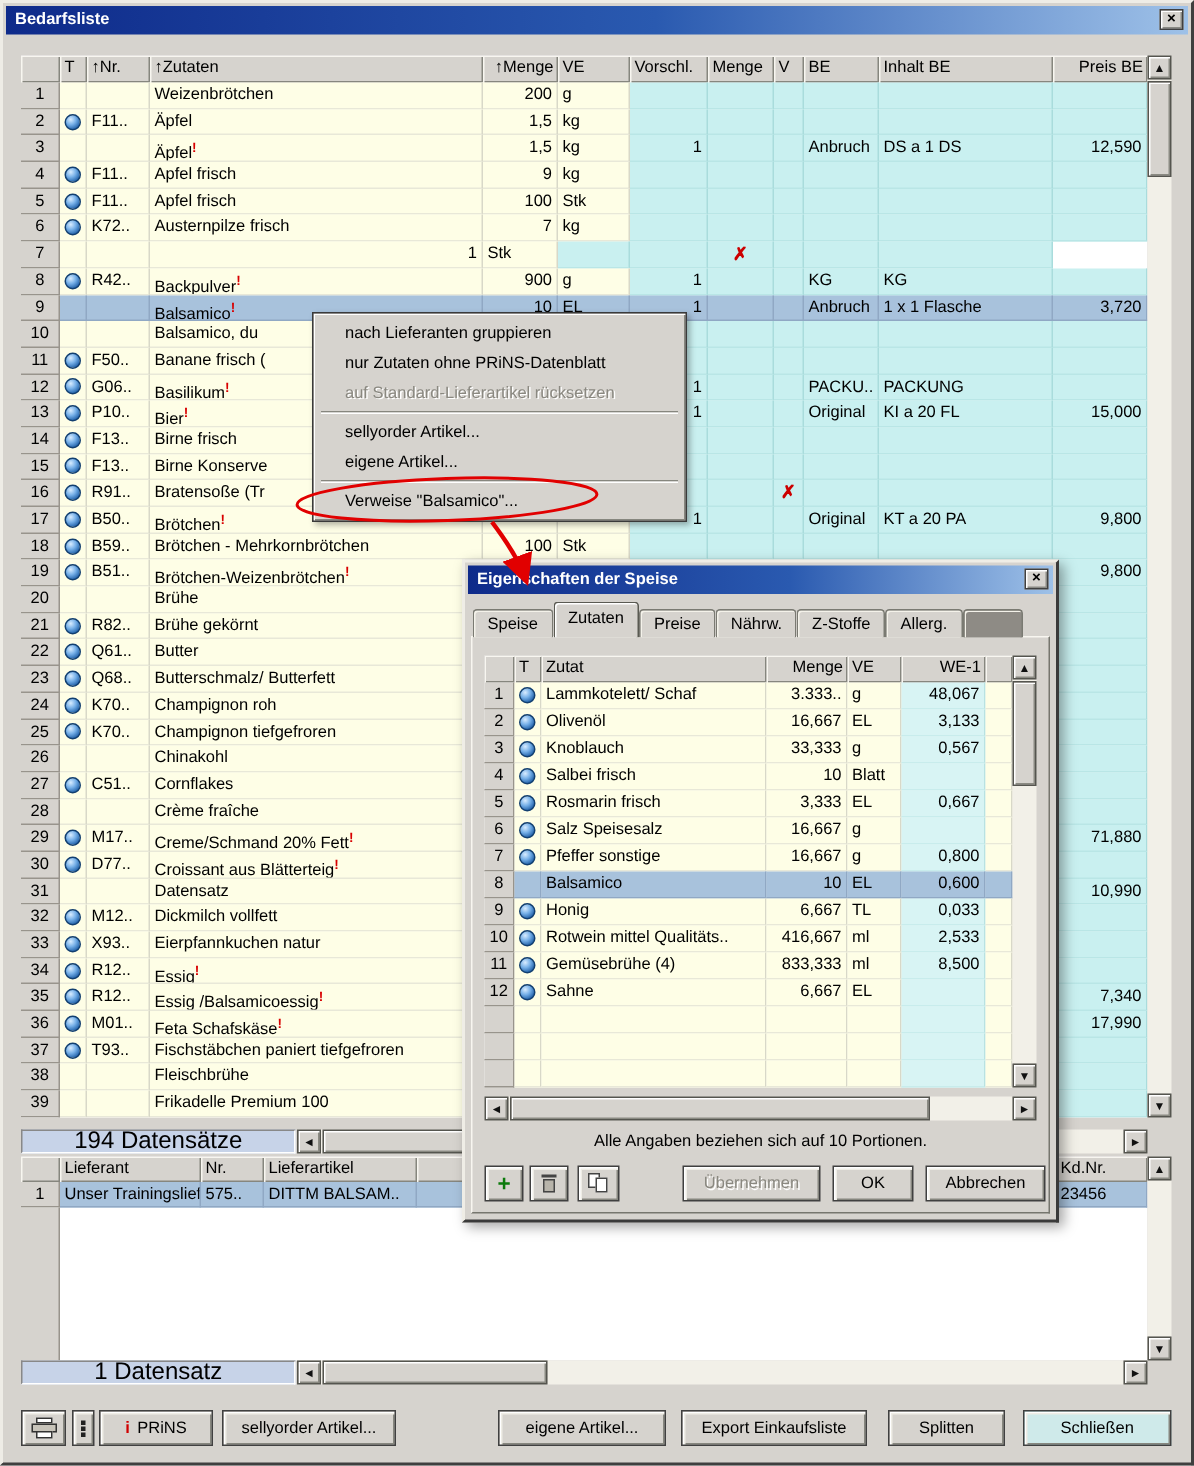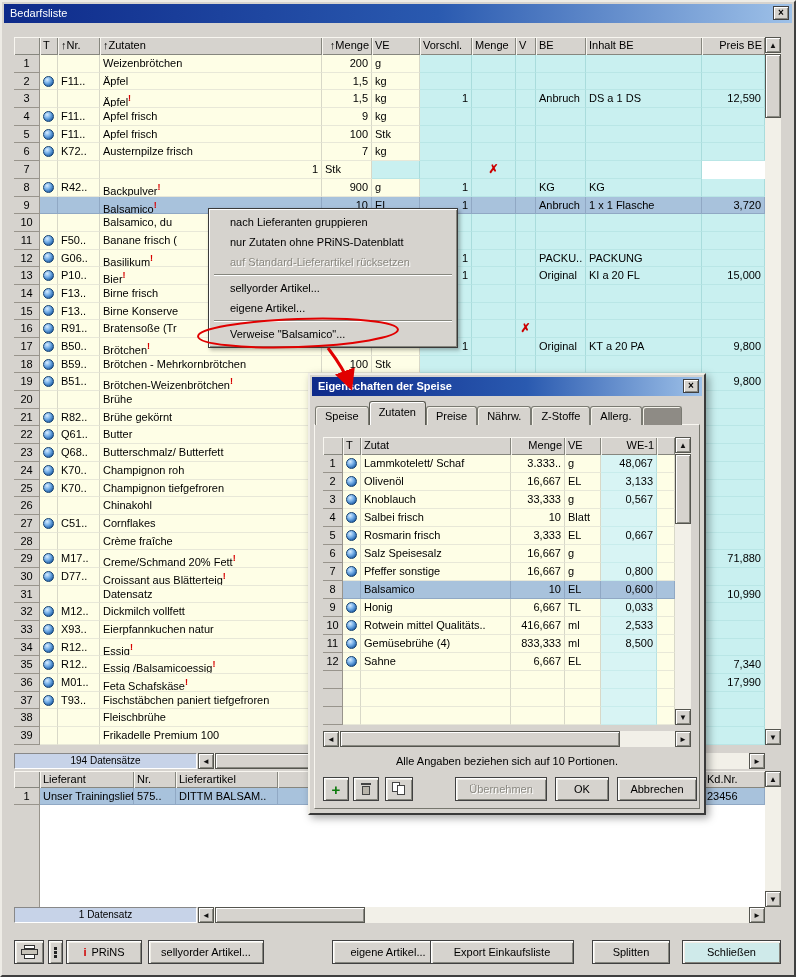--- a/index.html
+++ b/index.html
@@ -5,21 +5,21 @@
   html,body{margin:0;padding:0;background:#808080}
   #win,#win *{box-sizing:border-box}
   #win{position:relative;width:796px;height:977px;background:#d6d3ce;
        border:2px solid;border-color:#eeece6 #3f3f3f #3f3f3f #eeece6;overflow:hidden;
        font-family:"Liberation Sans",sans-serif;font-size:11px;color:#000;
        --maincols:26px 18px 42px 222px 50px 48px 52px 44px 20px 50px 116px 63px;
        --dlgcols:20px 18px 150px 54px 36px 56px 18px;
        --supcols:26px 94px 42px 102px 426px 61px}
   .titlebar{position:absolute;left:2px;top:2px;right:2px;height:19px;
        background:linear-gradient(90deg,#0e2a8a 0%,#2a5ab0 55%,#9ec1e8 100%);
-       color:#fff;font-weight:normal;line-height:19px;padding-left:6px}
+       color:#fff;font-weight:bold;line-height:19px;padding-left:6px}
   .winbtn{position:absolute;width:16px;height:14px;background:#d6d3ce;border:1px solid #404040;
        box-shadow:inset 1px 1px 0 #fff,inset -1px -1px 0 #8a8a84;font-size:10px;font-weight:bold;
        line-height:12px;text-align:center;color:#000;z-index:5}
   
   #tblmain{position:absolute;left:12px;top:35px;width:751px;height:708px;background:#fff;overflow:hidden}
   #mainhead{display:grid;grid-template-columns:var(--maincols);height:18px}
   .trow{display:grid;grid-template-columns:var(--maincols);height:17.7px}
   #tblsup{position:absolute;left:12px;top:769px;width:751px;height:136px;background:#fff;overflow:hidden}
   #suphead{display:grid;grid-template-columns:var(--supcols);height:17px}
   .srow{display:grid;grid-template-columns:var(--supcols);height:17px}
@@ -46,21 +46,21 @@
   .xm{color:#cc0000;font-weight:bold;font-size:12px;line-height:14px}
   
   .sb{position:absolute;background:#f2f0e8}
   .ar{position:absolute;width:16px;height:16px;background:#d6d3ce;border:1px solid #55554f;
       box-shadow:inset 1px 1px 0 #fff,inset -1px -1px 0 #8a8a82;display:flex;align-items:center;
       justify-content:center;font-size:8px;color:#111}
   .ar.up{left:0;top:0}.ar.down{left:0;bottom:0}.ar.left{left:0;top:0}.ar.right{right:0;top:0}
   .thumb{position:absolute;background:#d6d3ce;border:1px solid #55554f;
       box-shadow:inset 1px 1px 0 #fff,inset -1px -1px 0 #8a8a82}
   .cntbar{position:absolute;left:12px;width:183px;height:16px;background:#c7d3e8;
-      border:1px solid;border-color:#888 #fff #fff #888;font-size:10px;text-align:center;line-height:13px}
+      border:1px solid;border-color:#888 #fff #fff #888;font-size:16px;text-align:center;line-height:13px}
   
   .raised{background:#d6d3ce;border:1px solid #404040;
       box-shadow:inset 1px 1px 0 #fff,inset 2px 2px 0 #efede6,inset -1px -1px 0 #86867e}
   .tbtn{position:absolute;top:938px;height:24px;display:flex;align-items:center;justify-content:center;gap:3px}
   
   .menu{position:absolute;left:206px;top:206px;width:250px;background:#d6d3ce;border:1px solid #3a3a3a;
       box-shadow:inset 1px 1px 0 #fff,inset -1px -1px 0 #86867e,2px 2px 4px rgba(0,0,0,.3);
       padding:3px;z-index:30}
   .menu-item{height:20px;line-height:20px;padding:0 8px 0 18px;white-space:nowrap;overflow:hidden}
   .menu-item.disabled{color:#8a8880;text-shadow:1px 1px 0 #fff}
@@ -793,21 +793,21 @@
   <div class="tbtn raised" style="left:64px;width:76px">
     <span class="prinsi">i</span>
     <span>PRiNS</span>
   </div>
   <div class="tbtn raised" style="left:146px;width:116px">
     <span>sellyorder Artikel...</span>
   </div>
   <div class="tbtn raised" style="left:330px;width:112px">
     <span>eigene Artikel...</span>
   </div>
-  <div class="tbtn raised" style="left:428px;width:144px">
+  <div class="tbtn raised" style="left:452px;width:124px">
     <span>Export Einkaufsliste</span>
   </div>
   <div class="tbtn raised" style="left:590px;width:78px">
     <span>Splitten</span>
   </div>
   <div class="tbtn raised" style="left:680px;width:99px;background:#cfeaea">
     <span>Schließen</span>
   </div>
 
   <div class="menu">

